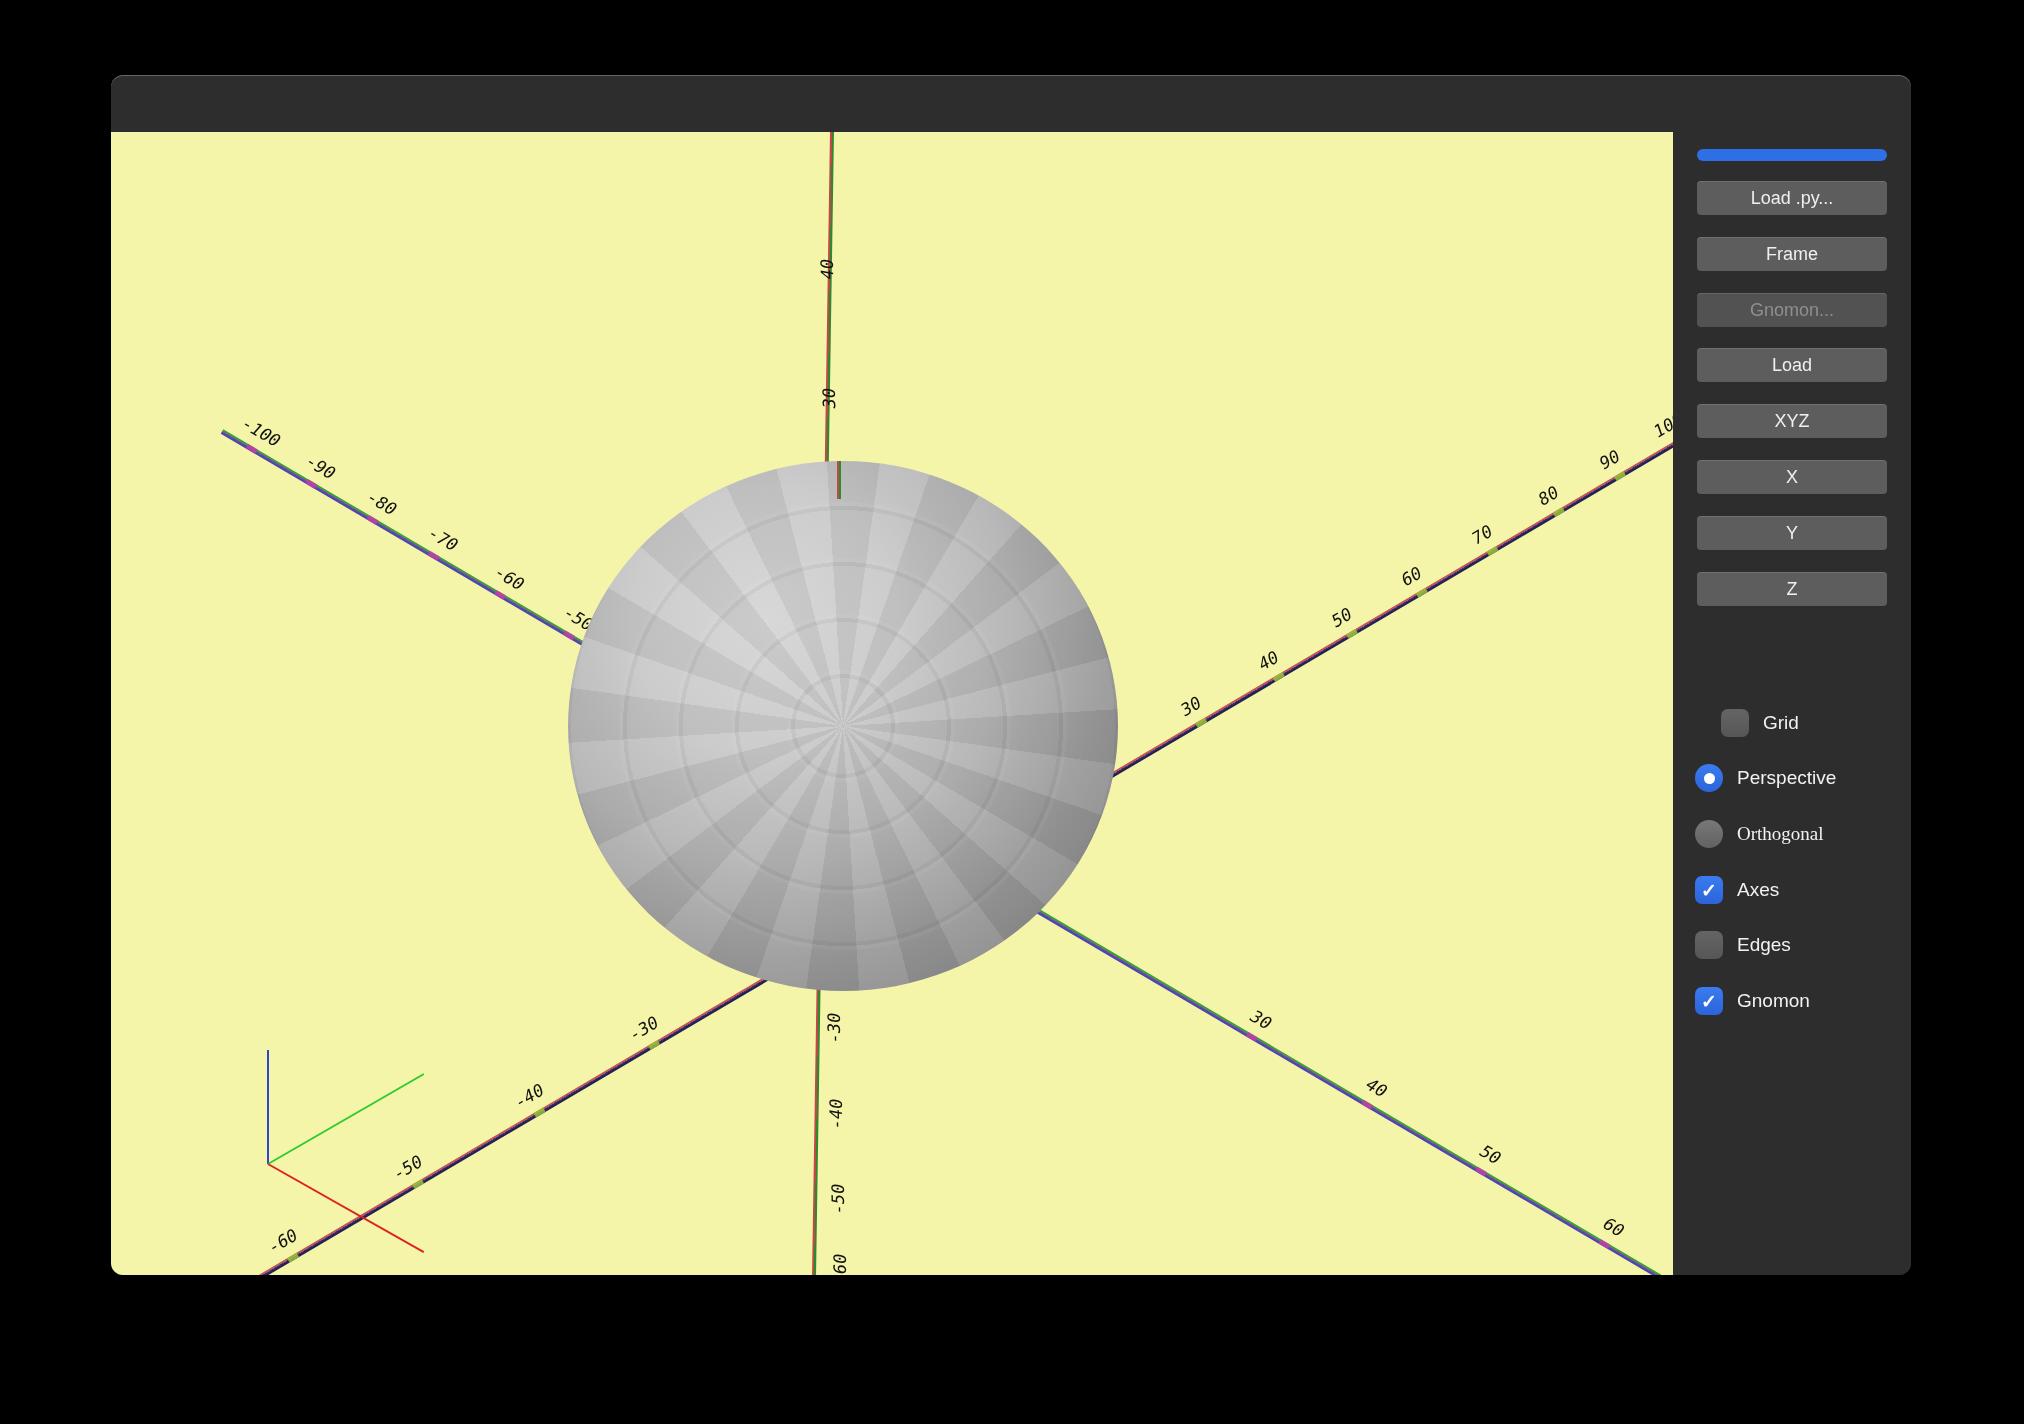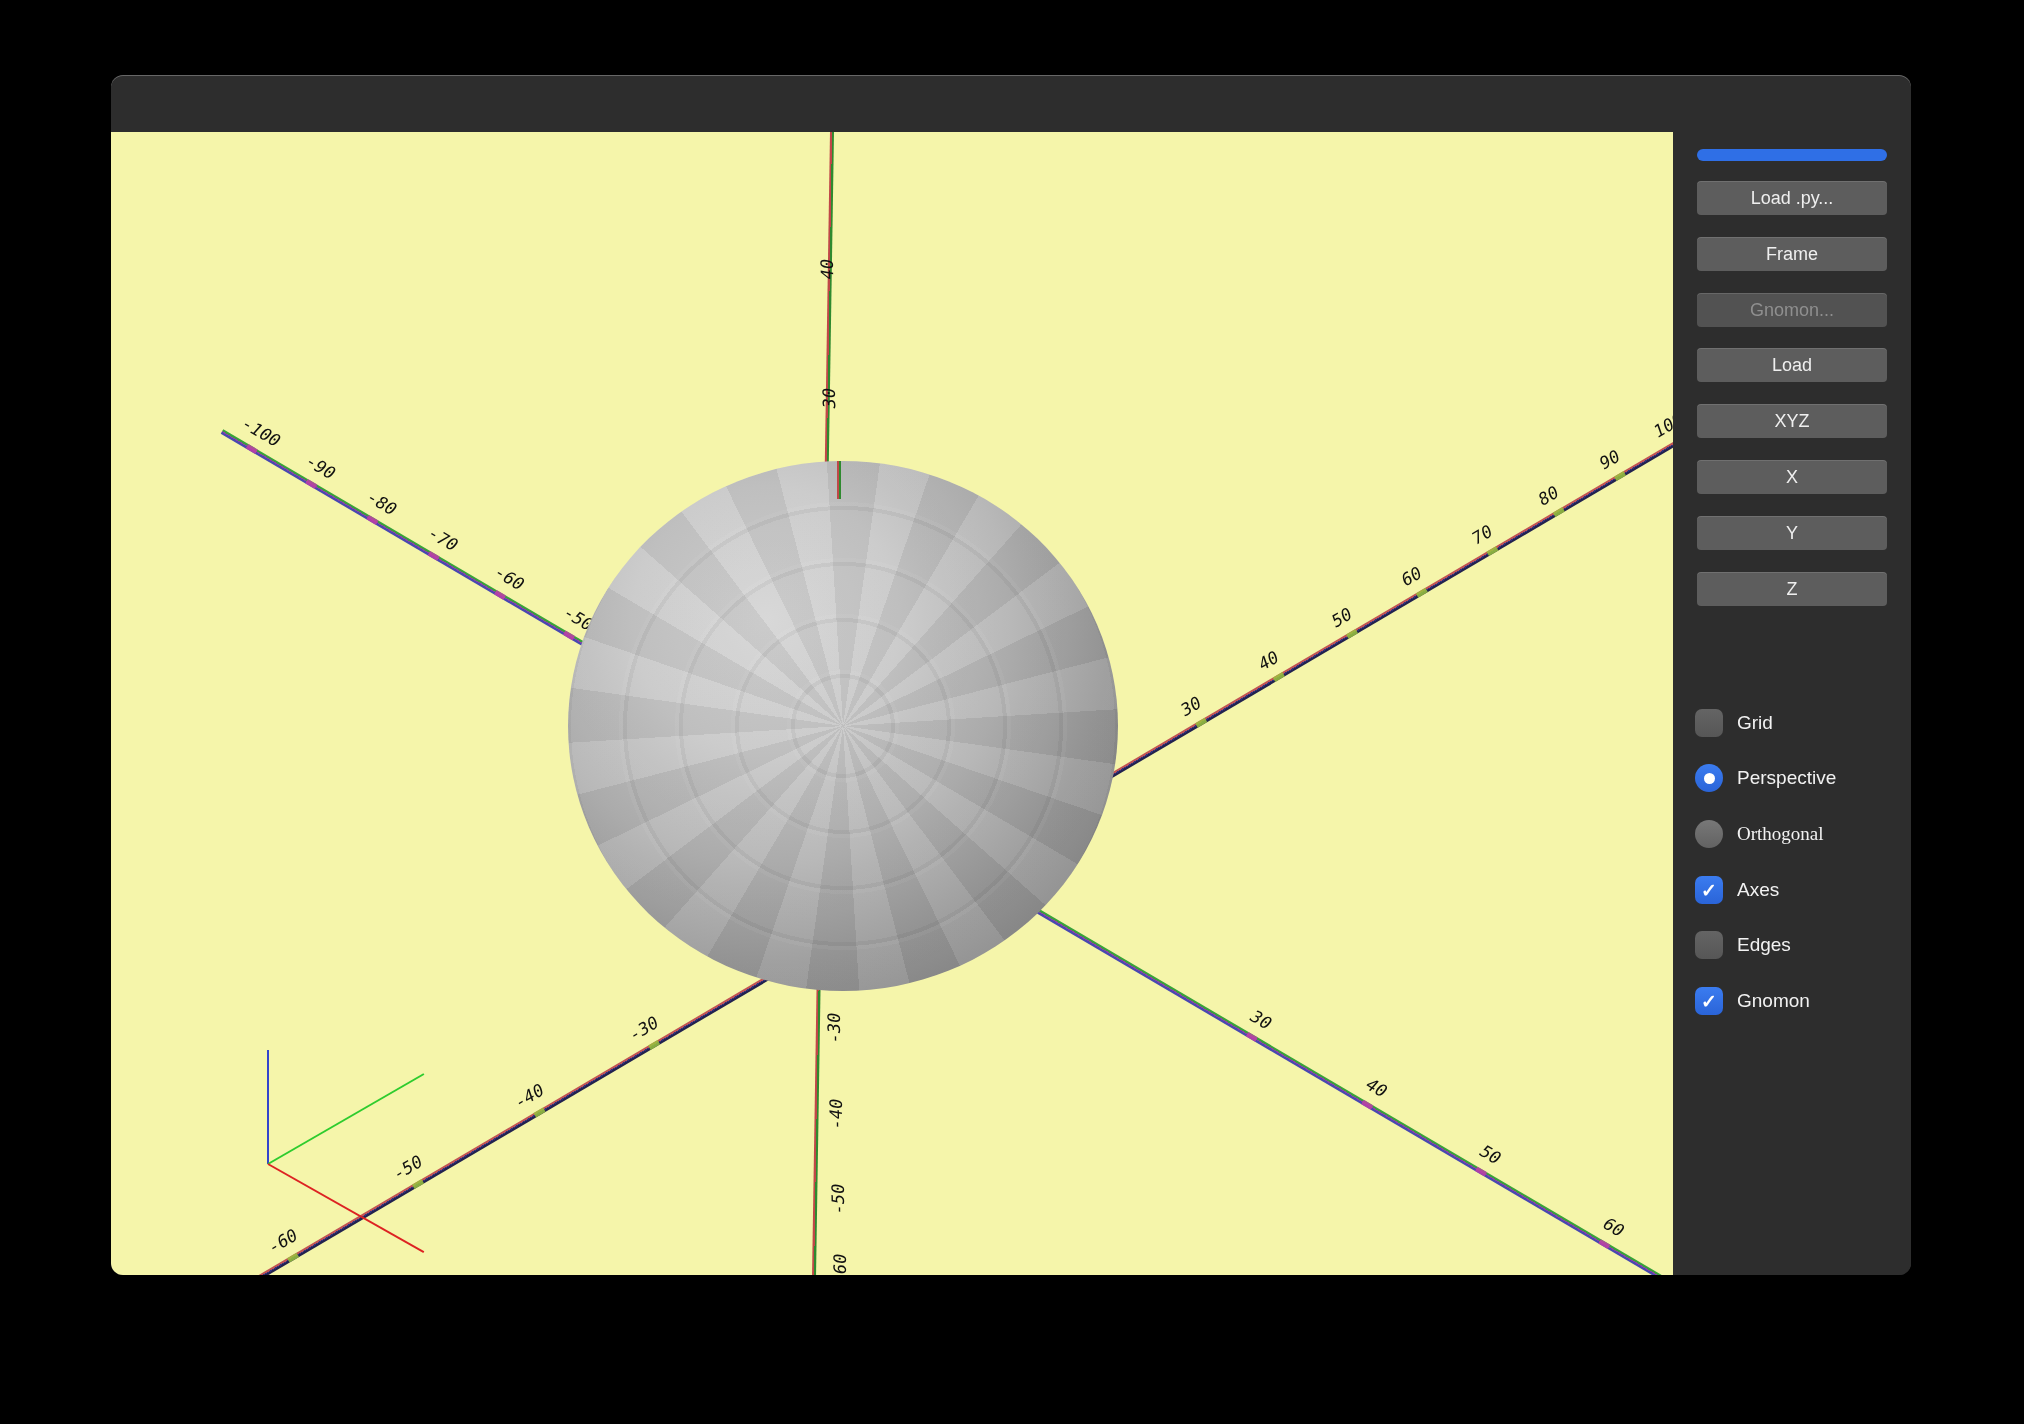--- a/index.html
+++ b/index.html
@@ -131,21 +131,21 @@
       <div class="progress" id="progress" style="background: rgb(47, 111, 230);"></div>
 
     <div class="sbtn" style="top: 49px;">Load .py...</div>
         <div class="sbtn" style="top: 105px;">Frame</div>
         <div class="sbtn disabled" style="top: 161px;">Gnomon...</div>
         <div class="sbtn" style="top: 216px;">Load</div>
         <div class="sbtn" style="top: 272px;">XYZ</div>
         <div class="sbtn" style="top: 328px;">X</div>
         <div class="sbtn" style="top: 384px;">Y</div>
         <div class="sbtn" style="top: 440px;">Z</div>
-        <div class="togglerow" style="top: 577px;">
+        <div class="togglerow" style="top: 577px; margin-left: 26px;">
           <div class="box"></div>
           <div class="toglabel">Grid</div>
         </div>
         <div class="togglerow" style="top: 632px;">
           <div class="box radio on">
             <div class="dot"></div>
           </div>
           <div class="toglabel">Perspective</div>
         </div>
         <div class="togglerow" style="top: 688px; font-family: Liberation Serif, serif;">

